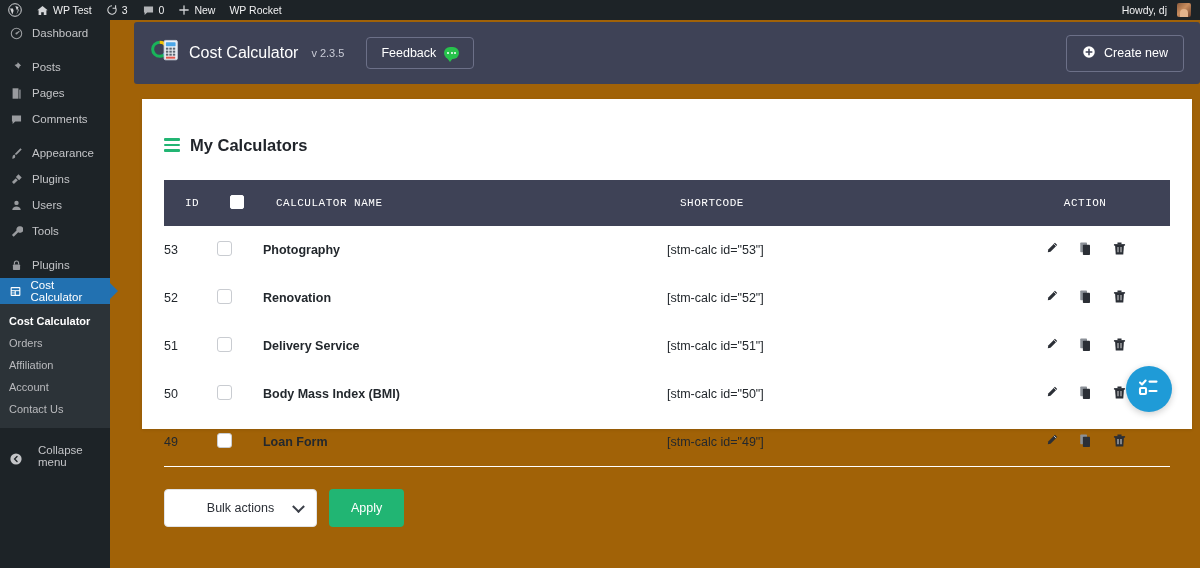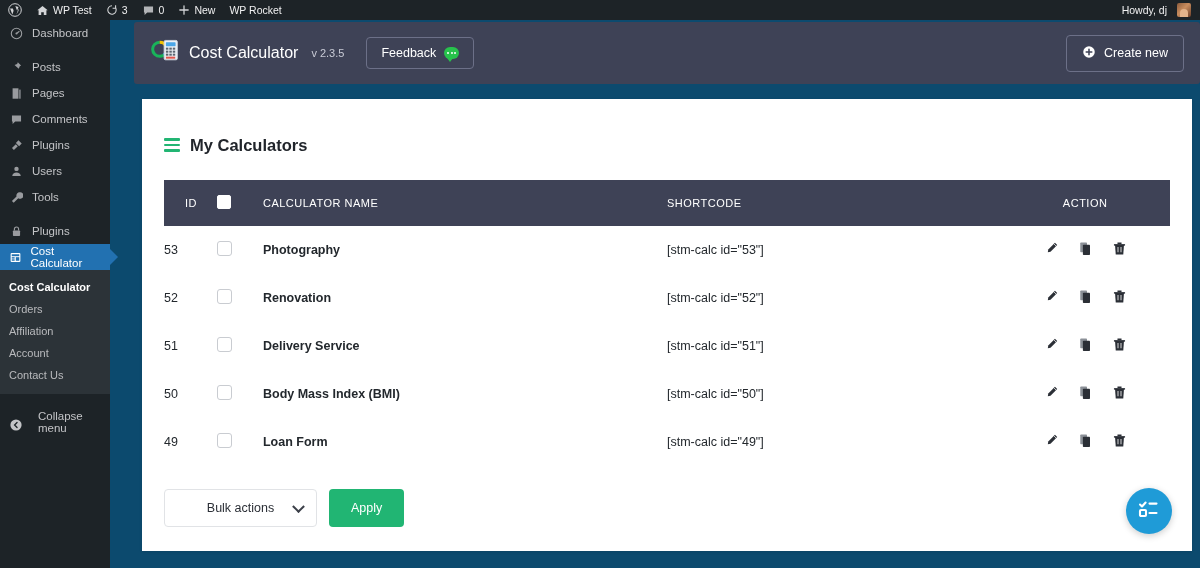--- a/index.html
+++ b/index.html
@@ -2,21 +2,21 @@
 <html><head>
 <meta charset="utf-8">
 <style>
   * { box-sizing: border-box; margin: 0; padding: 0; }
   html, body {
     width: 1200px; height: 568px;
     font-family: "Liberation Sans", sans-serif;
     background: #f0f0f1;
     overflow: hidden;
   }
-  .screen { position: relative; width: 1200px; height: 568px; background: #0c4a6e; }
+  .screen { position: relative; width: 1200px; height: 568px; background: #a16207; }
 
   
   .adminbar {
     position: absolute; top: 0; left: 0; width: 1200px; height: 20px;
     background: #1d2327; color: #f0f0f1;
     display: flex; align-items: center;
     font-size: 10.5px;
   }
   .ab-item {
     display: flex; align-items: center; gap: 4px;
@@ -93,21 +93,21 @@
   .bubble i { width: 2px; height: 2px; border-radius: 50%; background: #fff; display:block; }
   .create-new {
     margin-left: auto; display: flex; align-items: center; gap: 8px;
     padding: 9px 15px; border: 1px solid #6c7088; border-radius: 4px;
     color: #fff; font-size: 12.5px; background: transparent;
     font-family: inherit; cursor: pointer;
   }
 
   
   .card {
-    position: absolute; top: 99px; left: 142px; width: 1050px; height: 452px;
+    position: absolute; top: 99px; left: 142px; width: 1050px; height: 330px;
     background: #fff; box-shadow: 0 1px 3px rgba(0,0,0,.10);
   }
   .card-top {
     display: flex; align-items: center; padding: 22px 22px 0 22px; height: 70px;
   }
   .page-title {
     display: flex; align-items: center; gap: 10px;
     font-size: 16.5px; font-weight: bold; color: #21252b;
   }
   .hamburger { display: flex; flex-direction: column; gap: 2.5px; }
@@ -126,21 +126,21 @@
     padding: 12px 18px; font-size: 12.5px; font-weight: bold;
     font-family: inherit; cursor: pointer;
   }
 
   
   .table-wrap { padding: 11px 22px 0 22px; }
   table.calc-table { width: 100%; border-collapse: collapse; table-layout: fixed; }
   table.calc-table thead tr { background: #3e4256; }
   table.calc-table thead th {
     color: #fff; font-size: 11px; font-weight: normal; letter-spacing: .5px;
-    text-align: left; height: 46px; padding: 0; vertical-align: middle;
+    text-align: left; height: 46px; padding: 13px; vertical-align: middle; font-family: Liberation Mono, monospace;
   }
   .col-id { width: 52px; padding-left: 21px !important; }
   .col-cb { width: 46px; }
   .col-name { width: 400px; }
   .col-sc { width: 330px; }
   .col-act { width: 168px; text-align: center !important; }
   table.calc-table tbody td {
     height: 48px; font-size: 12.5px; color: #23282d; vertical-align: middle; padding: 0;
     border-bottom: 1px solid #fff;
   }
@@ -273,20 +273,29 @@
     </div>
     <div class="menu-item">
       <span class="mi-ico">
         <svg width="13" height="13" viewBox="0 0 20 20">
             <path d="M3 4h14v9H8l-4 4v-4H3z" fill="#c3c4c7"></path>
           </svg>
       </span>
       <span>Comments</span>
     </div>
 
+    <div class="menu-item sep-top">
+      <span class="mi-ico">
+        <svg width="13" height="13" viewBox="0 0 20 20">
+            <path d="M16 2l2 2-8 8-3-1z" fill="#c3c4c7"></path>
+            <path d="M7 12c-2 0-3 1.5-3 3.5 0 .8-.5 1.5-1 2 2.5.8 5-.4 5-3 0-1.4-.5-2.5-1-2.5z" fill="#c3c4c7"></path>
+          </svg>
+      </span>
+      <span>Appearance</span>
+    </div>
     <div class="menu-item">
       <span class="mi-ico">
         <svg width="13" height="13" viewBox="0 0 20 20">
             <path d="M13 2l5 5-4 4-5-5z" fill="#c3c4c7"></path>
             <path d="M9 8l3 3-6 6-3-3z" fill="#c3c4c7"></path>
           </svg>
       </span>
       <span>Plugins</span>
     </div>
     <div class="menu-item">

